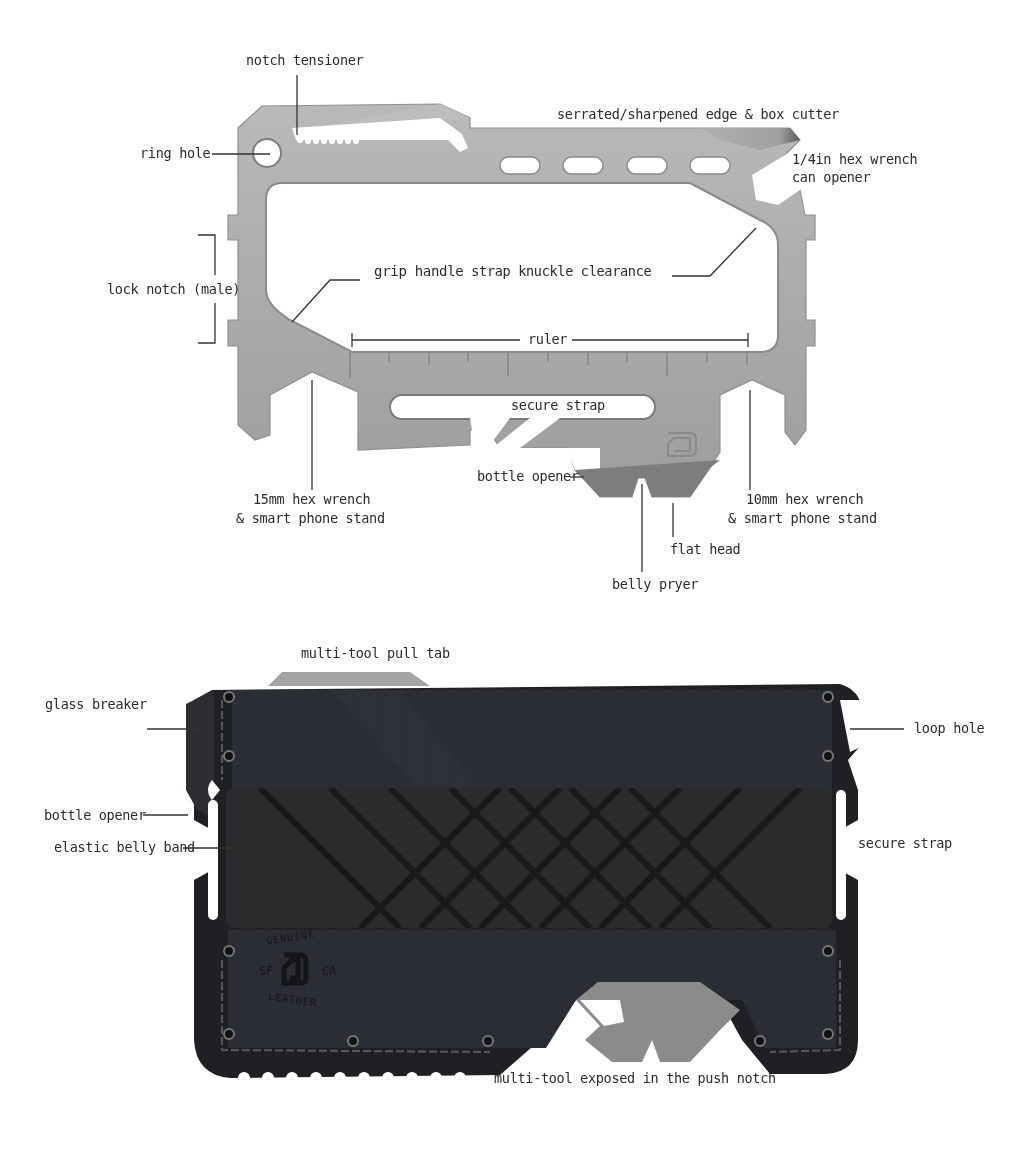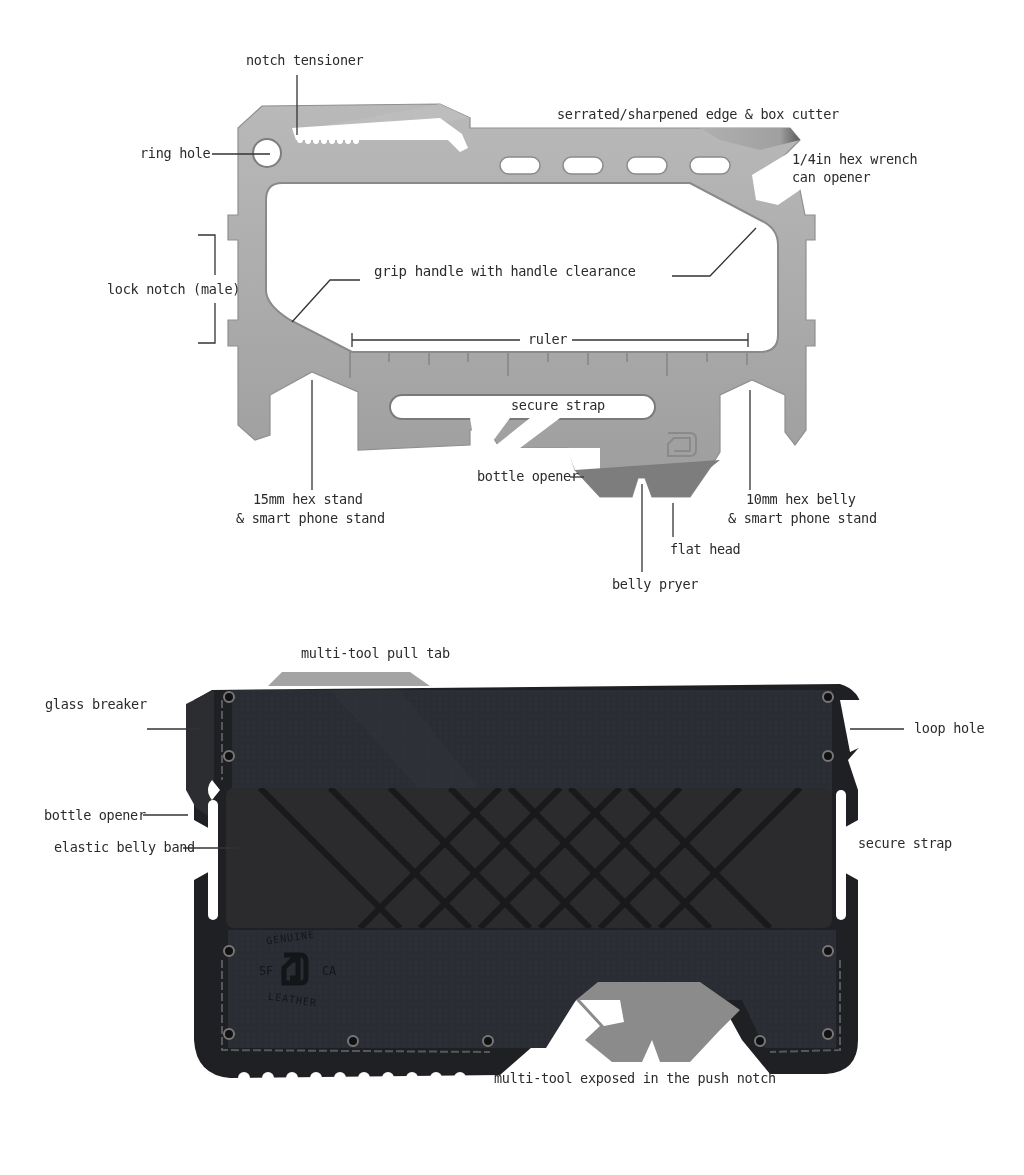--- a/index.html
+++ b/index.html
@@ -194,28 +194,28 @@
 </svg>
 
 <div class="lbl" style="left:246px;top:51px">notch tensioner</div>
 <div class="lbl" style="left:140px;top:144px">ring hole</div>
 <div class="lbl" style="left:557px;top:105px">serrated/sharpened edge &amp; box cutter</div>
 <div class="lbl" style="left:792px;top:150px">1/4in hex wrench</div>
 <div class="lbl" style="left:792px;top:168px">can opener</div>
 <div class="lbl" style="left:107px;top:280px">lock notch (male)</div>
 <div class="lbl" style="left:374px;top:262px">
   <span class="big" style="font-size:14px">grip handle</span>
-  <span class="small">with handle clearance</span>
+  <span class="small">strap knuckle clearance</span>
 </div>
 <div class="lbl" style="left:528px;top:330px">ruler</div>
 <div class="lbl" style="left:511px;top:396px">secure strap</div>
 <div class="lbl" style="left:477px;top:467px">bottle opener</div>
-<div class="lbl" style="left:253px;top:490px">15mm hex stand</div>
+<div class="lbl" style="left:253px;top:490px">15mm hex wrench</div>
 <div class="lbl" style="left:236px;top:509px">&amp; smart phone stand</div>
-<div class="lbl" style="left:746px;top:490px">10mm hex belly</div>
+<div class="lbl" style="left:746px;top:490px">10mm hex wrench</div>
 <div class="lbl" style="left:728px;top:509px">&amp; smart phone stand</div>
 <div class="lbl" style="left:670px;top:540px">flat head</div>
 <div class="lbl" style="left:612px;top:575px">belly pryer</div>
 
 <div class="lbl" style="left:301px;top:644px">multi-tool pull tab</div>
 <div class="lbl" style="left:45px;top:695px">glass breaker</div>
 <div class="lbl" style="left:914px;top:719px">loop hole</div>
 <div class="lbl" style="left:44px;top:806px">bottle opener</div>
 <div class="lbl" style="left:54px;top:838px">elastic belly band</div>
 <div class="lbl" style="left:858px;top:834px">secure strap</div>

